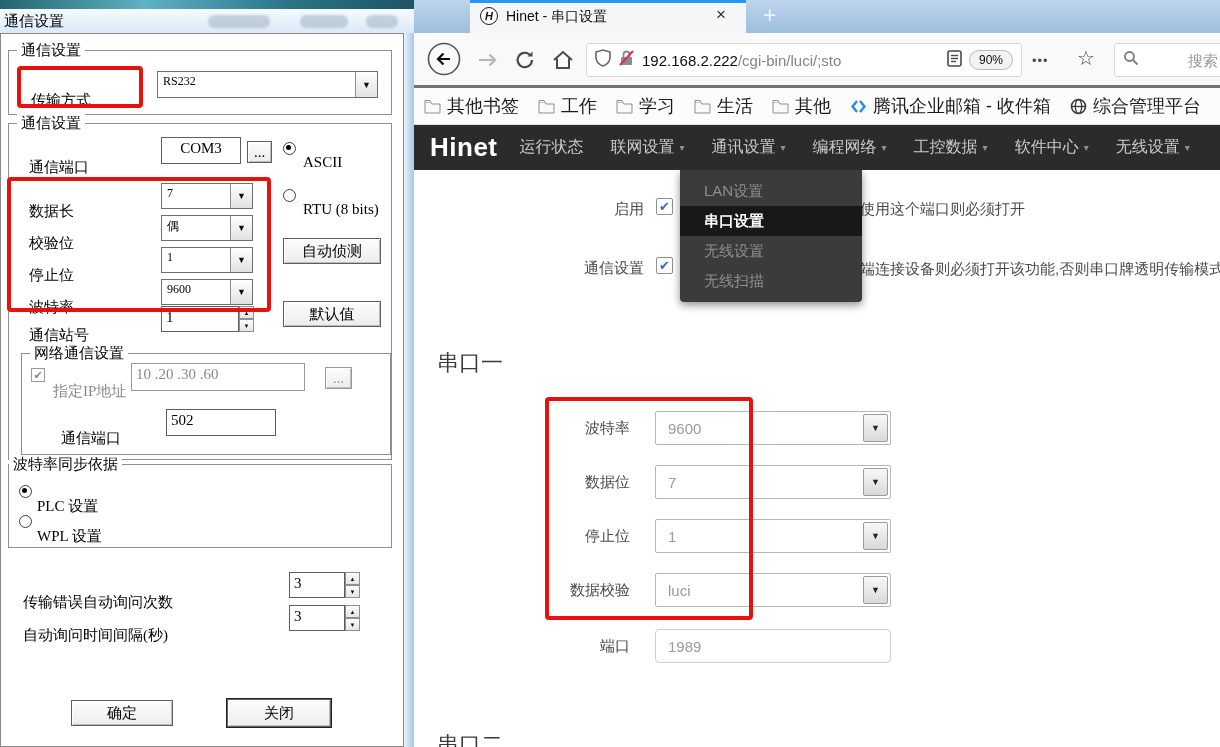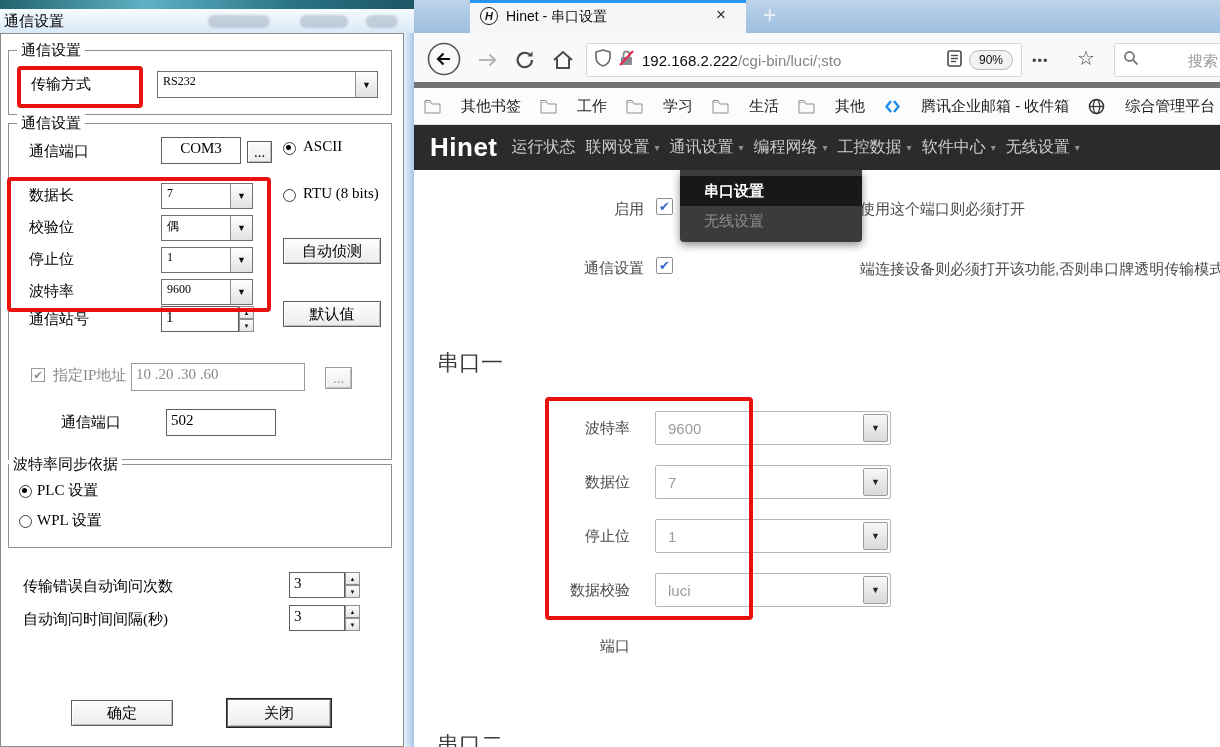--- a/index.html
+++ b/index.html
@@ -13,21 +13,21 @@
   .titlebar{position:absolute;left:0;top:9px;width:414px;height:24px;
       background:linear-gradient(#f6fbff,#d9e9f7);}
   .titlebar .cap{position:absolute;left:4px;top:3px;font-size:15px;color:#000;}
   .blob{position:absolute;top:6px;height:13px;border-radius:6px;background:#7e8ba0;opacity:.35;filter:blur(1px);}
   .dlg{position:absolute;left:0;top:33px;width:404px;height:714px;background:#fff;
       border:1px solid #8a8a8a;box-sizing:border-box;}
   .side-strip{position:absolute;left:404px;top:33px;width:10px;height:714px;
       background:linear-gradient(90deg,#e8f2fb,#a9c6e4);}
   .grp{position:absolute;border:1px solid #8f8f8f;}
   .glabel{position:absolute;background:#fff;padding:0 4px;font-size:15px;color:#000;white-space:nowrap;}
-  .dlabel{position:absolute;font-size:15px;color:#000;white-space:nowrap;}
+  .dlabel{position:absolute;font-size:15px;color:#000;white-space:nowrap;margin-top:16px;}
   .combo{position:absolute;background:#fff;border:1px solid #707070;display:flex;box-sizing:border-box;}
   .combo .val{flex:1;padding:2px 5px;font-size:12px;color:#000;white-space:nowrap;overflow:hidden;}
   .combo .cbtn{width:21px;background:linear-gradient(#fefefe,#e2e2e2);border-left:1px solid #8f8f8f;
       display:flex;align-items:center;justify-content:center;font-size:9px;color:#111;}
   .winbtn{position:absolute;background:linear-gradient(#fdfdfd,#ececec);border:1px solid #5f5f5f;
       box-shadow:inset 1px 1px 0 #fff, inset -1px -1px 0 #bdbdbd;
       display:flex;align-items:center;justify-content:center;font-size:15px;color:#000;box-sizing:border-box;}
   .winbtn.default{outline:1px solid #222;}
   .edit{position:absolute;background:#fff;border:1px solid #5f5f5f;font-size:15px;color:#000;
       padding:2px 4px;box-sizing:border-box;white-space:nowrap;overflow:hidden;}
@@ -45,42 +45,42 @@
   .tabstrip{position:absolute;left:0;top:0;width:806px;height:33px;
       background:linear-gradient(#bdd4ec,#9dbede);}
   .tab{position:absolute;left:56px;top:0;width:276px;height:33px;background:#f5f6f7;}
   .tab-accent{position:absolute;left:56px;top:0;width:276px;height:3px;background:#2796f4;}
   .tab-title{position:absolute;left:92px;top:8px;font-size:14px;color:#0c0c0d;white-space:nowrap;}
   .tab-close{position:absolute;left:302px;top:5px;font-size:17px;color:#2b2b2b;}
   .newtab{position:absolute;left:349px;top:2px;font-size:23px;color:#eef3f9;font-weight:300;}
   .favicon{position:absolute;left:66px;top:7px;width:18px;height:18px;border-radius:50%;
       background:#fff;border:1.5px solid #1b1b1b;box-sizing:border-box;
       display:flex;align-items:center;justify-content:center;font-size:11px;font-style:italic;font-weight:bold;color:#111;}
-  .toolbar{position:absolute;left:0;top:33px;width:806px;height:55px;background:#f9f9fa;border-bottom:6px solid #737373;box-sizing:border-box;}
+  .toolbar{position:absolute;left:0;top:33px;width:806px;height:55px;background:#f9f9fa;border-bottom:3px solid #737373;box-sizing:border-box;}
   .urlbar{position:absolute;left:172px;top:10px;width:436px;height:34px;background:#fff;
       border:1px solid #d7d7db;border-radius:3px;display:flex;align-items:center;gap:7px;
       padding:0 8px;box-sizing:border-box;}
   .url-text{flex:1;font-size:15px;white-space:nowrap;overflow:hidden;}
   .url-host{color:#0c0c0d;}
   .url-path{color:#838388;}
   .zoom-pill{border:1px solid #b9b9bd;border-radius:11px;background:#f2f2f5;font-size:12px;color:#0c0c0d;
       padding:2px 9px;white-space:nowrap;}
   .searchbar{position:absolute;left:700px;top:10px;width:122px;height:34px;background:#fff;
       border:1px solid #d7d7db;border-radius:3px;display:flex;align-items:center;gap:7px;padding:0 8px;box-sizing:border-box;}
   .searchbar input{border:none;outline:none;width:64px;font-size:15px;color:#444;background:transparent;
       font-family:"Liberation Sans","DejaVu Sans",sans-serif;margin-left:40px;}
   .searchbar input::placeholder{color:#9a9a9e;}
   .tbicon{position:absolute;display:flex;align-items:center;justify-content:center;}
   .bookmarks{position:absolute;left:0;top:88px;width:806px;height:37px;background:#fcfcfd;
       border-bottom:1px solid #e3e3e5;display:flex;align-items:center;gap:19px;padding:0 10px;box-sizing:border-box;}
-  .bm-item{display:flex;align-items:center;gap:20px;font-size:15px;color:#1b1b1b;white-space:nowrap;text-align:center;}
+  .bm-item{display:flex;align-items:center;gap:6px;font-size:18px;color:#1b1b1b;white-space:nowrap;text-align:center;}
   .navbar{position:absolute;left:0;top:125px;width:806px;height:45px;background:#2b2b2b;
       display:flex;align-items:center;box-sizing:border-box;}
   .brand{font-size:26px;font-weight:bold;color:#fff;margin-left:16px;letter-spacing:.5px;}
-  .nav-items{display:flex;gap:10px;margin-left:14px;overflow:hidden;white-space:nowrap;}
+  .nav-items{display:flex;gap:27px;margin-left:22px;overflow:hidden;white-space:nowrap;}
   .nav-item{display:flex;align-items:center;gap:5px;font-size:16px;color:#cbcbcb;}
   .nav-item .caret{font-size:10px;color:#8f8f8f;}
   .content{position:absolute;left:0;top:170px;width:806px;height:577px;background:#fff;overflow:hidden;}
   .dropdown{position:absolute;left:266px;top:0px;width:182px;padding:6px 0;background:#3b3b3b;
       border-radius:0 0 4px 4px;box-shadow:0 3px 8px rgba(0,0,0,.45);z-index:5;}
   .menu-item{height:30px;line-height:30px;padding-left:24px;font-size:15px;color:#8d8d8d;}
   .menu-item.active{background:#181818;color:#fff;font-weight:bold;}
   .plabel{position:absolute;font-size:15px;color:#4a4a4a;text-align:right;white-space:nowrap;}
   .phint{position:absolute;font-size:15px;color:#4a4a4a;white-space:nowrap;}
   .wchk{position:absolute;width:17px;height:17px;background:#fff;border:1px solid #8f8f8f;border-radius:2px;
@@ -165,20 +165,23 @@
       <div class="winbtn" style="left:282px;top:204px;width:98px;height:26px;">自动侦测</div>
 
       <span class="dlabel" style="left:28px;top:276px;">通信站号</span>
       <div class="edit" style="left:160px;top:272px;width:78px;height:26px;">1</div>
       <div class="spin" style="left:238px;top:272px;height:26px;">
         <span>▲</span>
         <span>▼</span>
       </div>
       <div class="winbtn" style="left:282px;top:267px;width:98px;height:26px;">默认值</div>
 
+      <div class="grp" style="left:20px;top:319px;width:368px;height:100px;">
+        <span class="glabel" style="left:8px;top:-10px;">网络通信设置</span>
+      </div>
       <span class="dchk" style="left:30px;top:334px;">✔</span>
       <span class="dlabel" style="left:52px;top:332px;color:#8a8a8a;">指定IP地址</span>
       <div class="edit dis" style="left:130px;top:329px;width:174px;height:28px;">10 .20 .30 .60</div>
       <div class="winbtn" style="left:324px;top:333px;width:27px;height:22px;color:#9a9a9a;border-color:#9a9a9a;">...</div>
       <span class="dlabel" style="left:60px;top:379px;">通信端口</span>
       <div class="edit" style="left:165px;top:375px;width:110px;height:27px;">502</div>
 
       <div class="grp" style="left:7px;top:430px;width:382px;height:82px;">
         <span class="glabel" style="left:0;top:-10px;text-align:center;">波特率同步依据</span>
       </div>
@@ -384,22 +387,24 @@
 
       <span class="plabel" style="left:150px;top:30px;width:80px;">启用</span>
       <span class="wchk" style="left:242px;top:28px;">✔</span>
       <span class="phint" style="left:446px;top:30px;">使用这个端口则必须打开</span>
 
       <span class="plabel" style="left:120px;top:89px;width:110px;">通信设置</span>
       <span class="wchk" style="left:242px;top:87px;">✔</span>
       <span class="phint" style="left:446px;top:90px;">端连接设备则必须打开该功能,否则串口牌透明传输模式</span>
 
       <div class="dropdown">
+        <div class="menu-item">LAN设置</div>
         <div class="menu-item active">串口设置</div>
         <div class="menu-item">无线设置</div>
+        <div class="menu-item">无线扫描</div>
       </div>
 
       <span class="section-title" style="left:23px;top:178px;">串口一</span>
 
       <div class="redbox" style="left:131px;top:227px;width:200px;height:215px;"></div>
 
       <span class="plabel" style="left:96px;top:249px;width:120px;">波特率</span>
       <div class="wsel" style="left:241px;top:241px;">
         <span class="v">9600</span>
         <span class="b">▼</span>
@@ -417,17 +422,18 @@
         <span class="b">▼</span>
       </div>
 
       <span class="plabel" style="left:96px;top:411px;width:120px;">数据校验</span>
       <div class="wsel" style="left:241px;top:403px;">
         <span class="v">luci</span>
         <span class="b">▼</span>
       </div>
 
       <span class="plabel" style="left:96px;top:467px;width:120px;">端口</span>
+      <div class="winput" style="left:241px;top:459px;">1989</div>
 
       <span class="section-title" style="left:23px;top:560px;">串口二</span>
     </div>
   </div>
 </div>
 
 </body></html>

